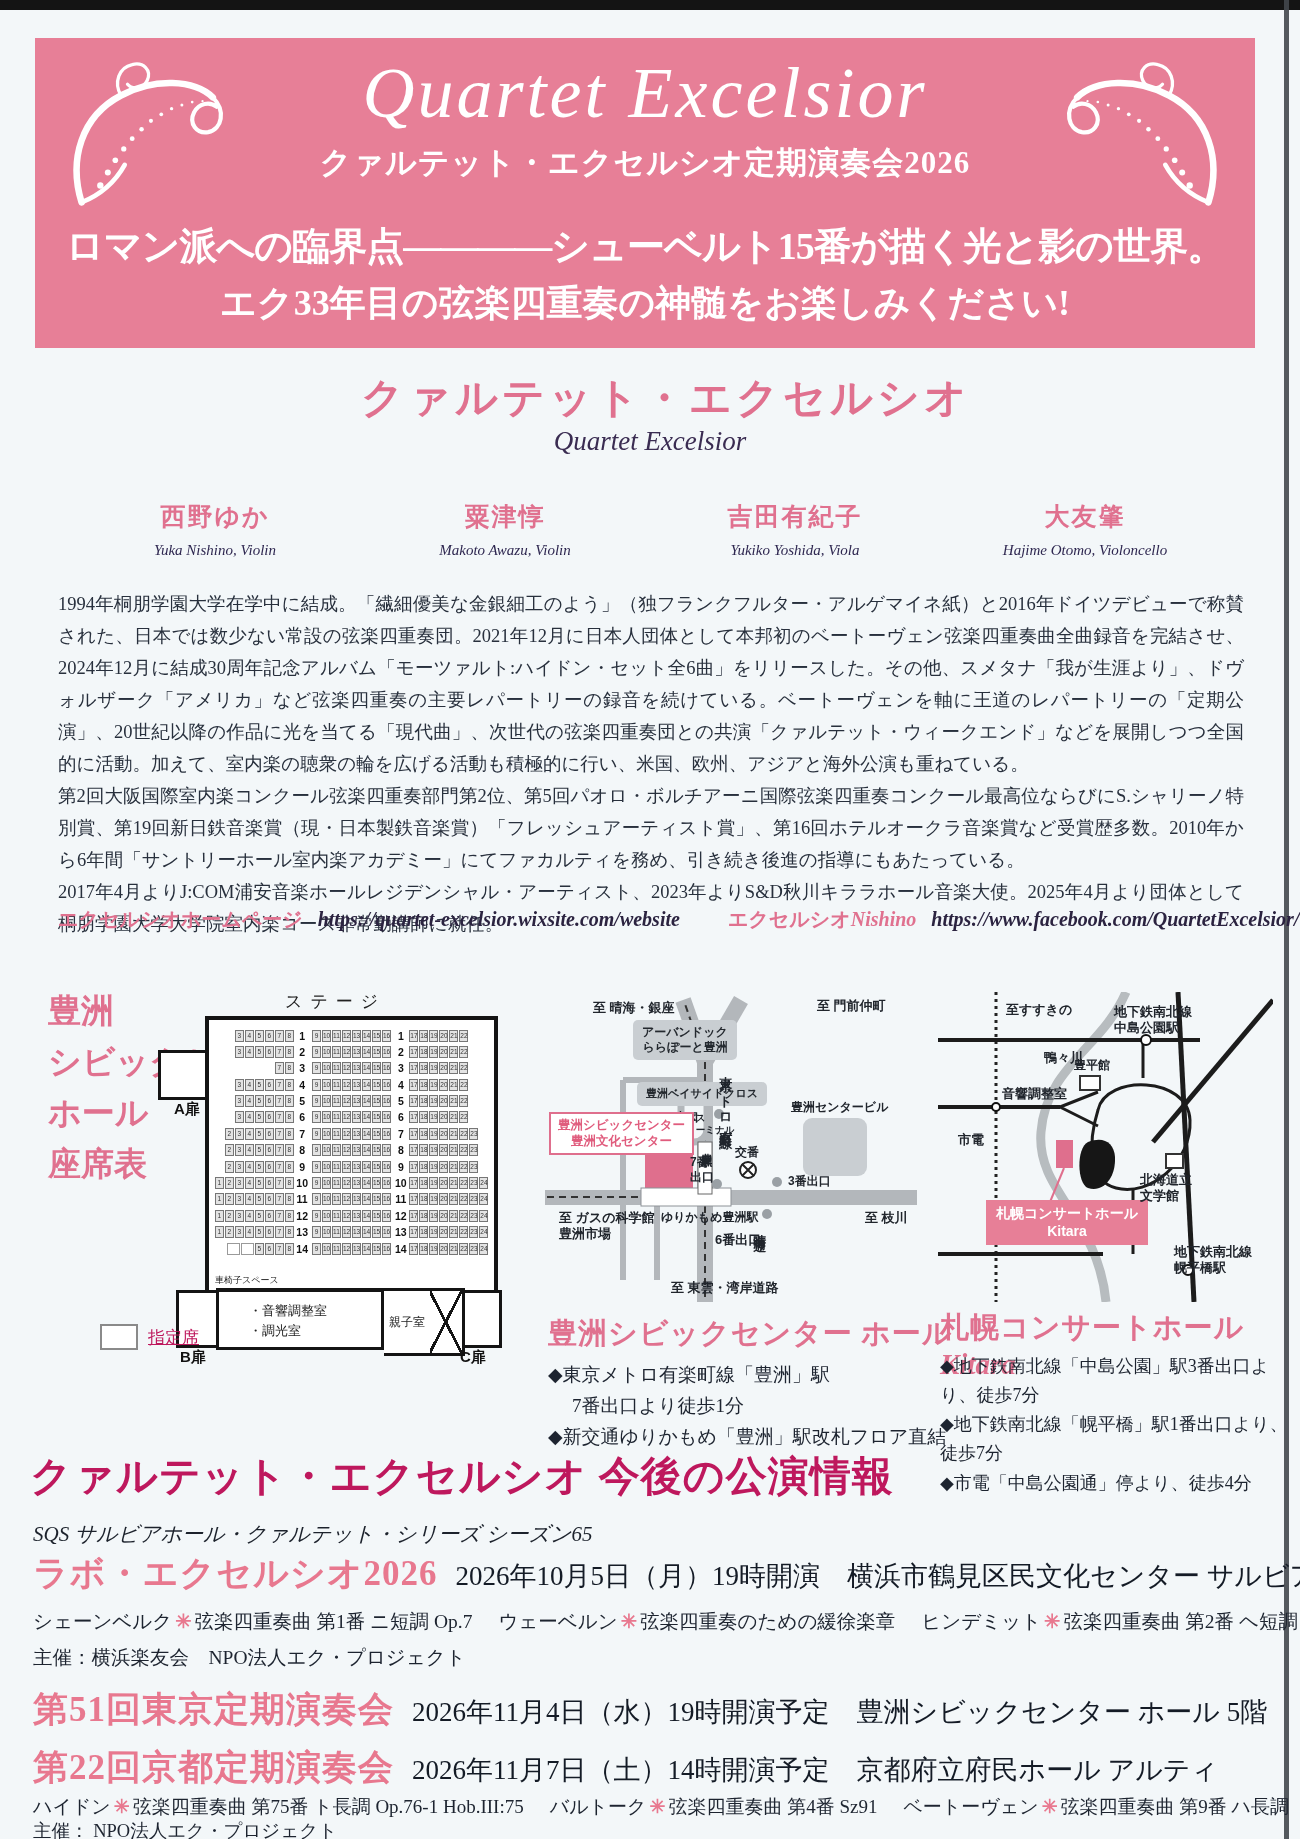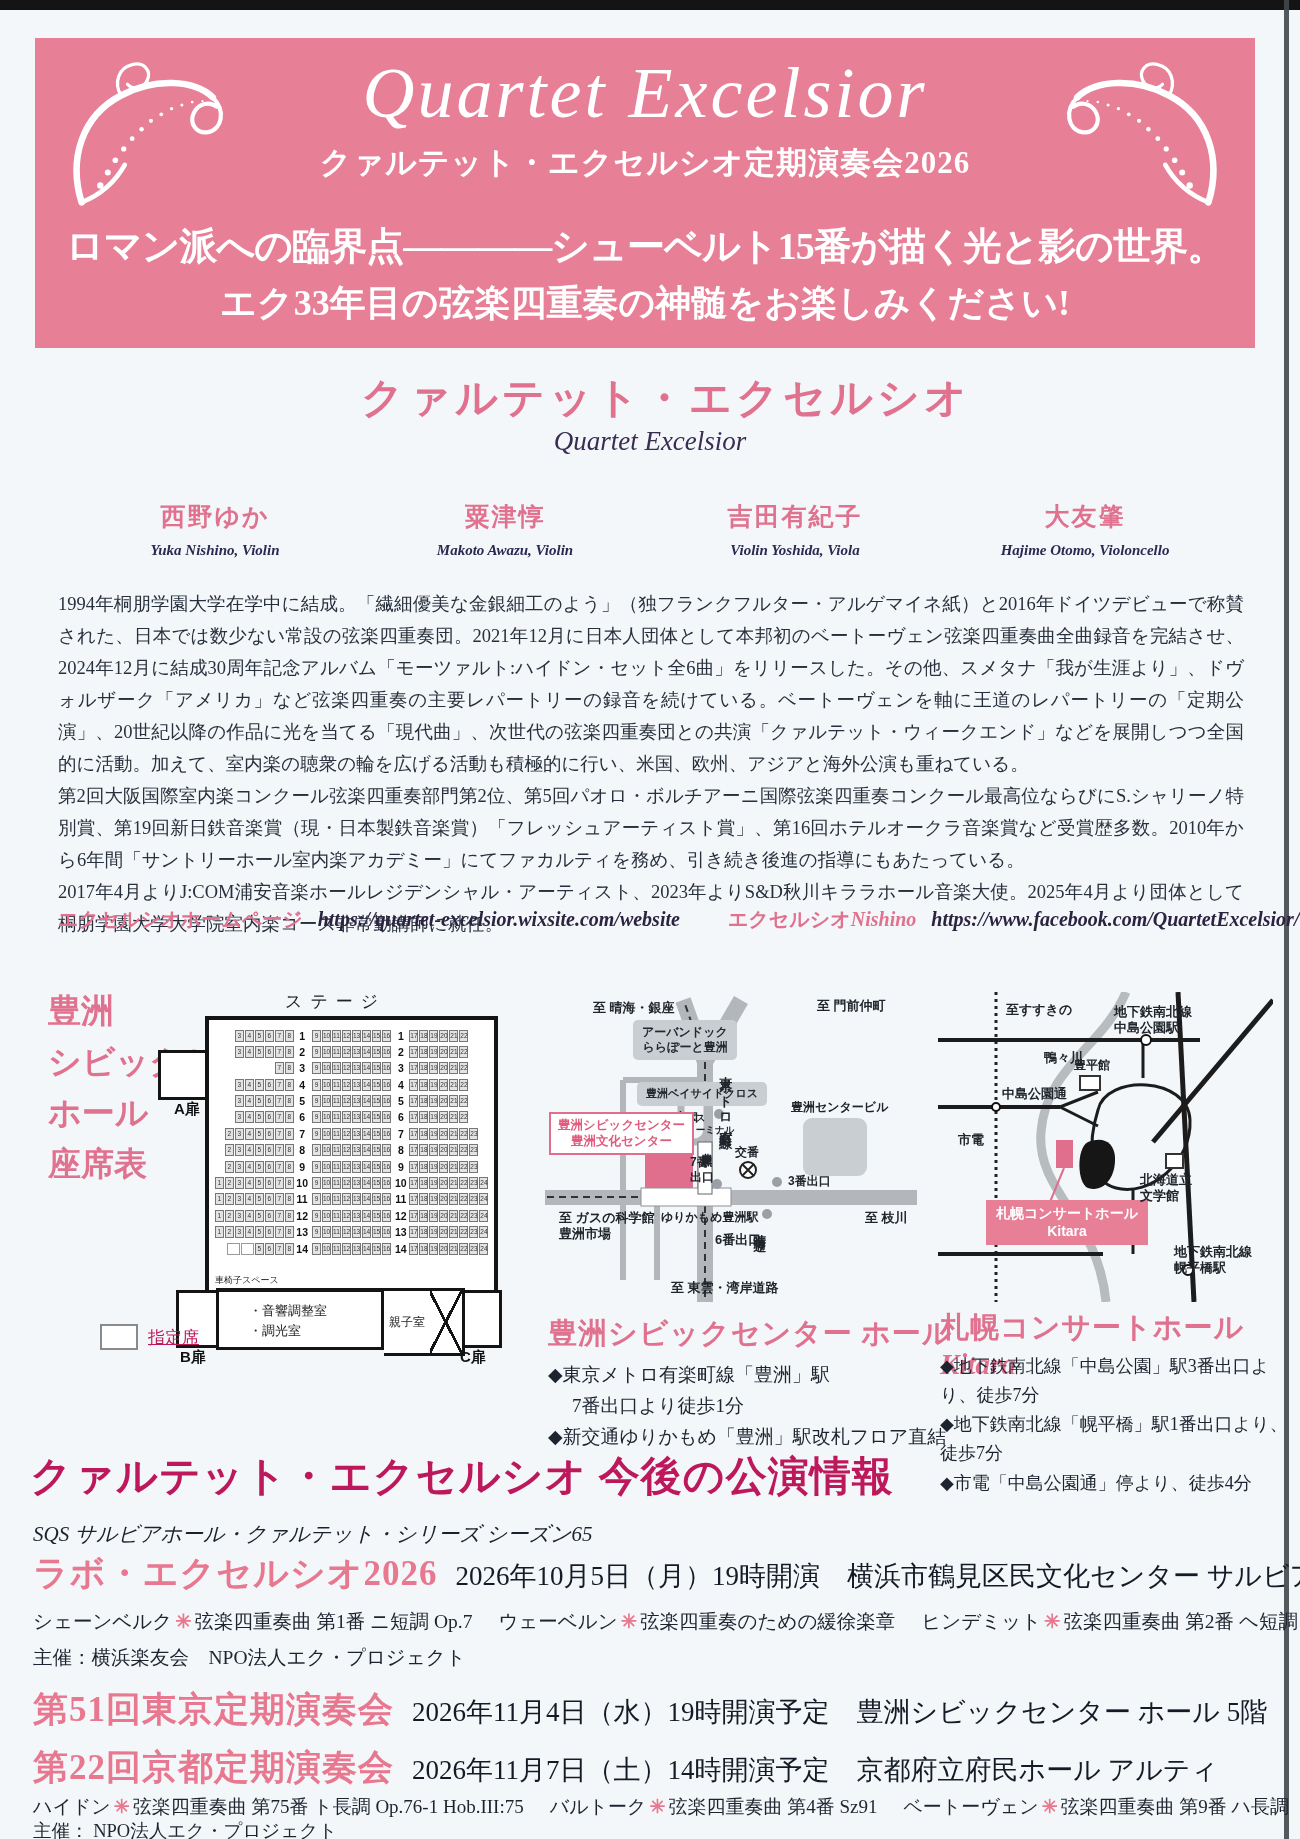--- a/index.html
+++ b/index.html
@@ -25,21 +25,21 @@
   
   .group-jp{position:absolute;left:0;top:370px;width:100%;text-align:center;color:#e0718f;
     font-size:42px;font-weight:bold;letter-spacing:4px;padding-left:16px;}
   .group-en{position:absolute;left:0;top:426px;width:100%;text-align:center;color:#3a2c52;
     font-size:27px;font-style:italic;}
 
   
   .members{position:absolute;left:70px;top:500px;width:1160px;display:flex;}
   .member{flex:1;text-align:center;}
   .member .nm{font-size:25px;color:#e0718f;font-weight:bold;letter-spacing:2px;}
-  .member .rl{font-size:15px;color:#2e2750;font-style:italic;margin-top:9px;font-weight:bold;}
+  .member .rl{font-size:15px;color:#2e2750;font-style:italic;margin-top:9px;}
 
   
   .bio{position:absolute;left:58px;top:588px;width:1186px;font-size:18.5px;line-height:32px;
     text-align:justify;color:#28303d;}
   .bio p{margin:0;}
 
   
   .links{position:absolute;left:58px;top:906px;font-size:20px;white-space:nowrap;}
   .link-label{color:#e0718f;font-weight:bold;}
   .link-url{font-style:italic;color:#2b2340;font-weight:bold;margin-left:10px;}
@@ -200,21 +200,21 @@
     <div class="member">
       <div class="nm">西野ゆか</div>
       <div class="rl">Yuka Nishino, Violin</div>
     </div>
     <div class="member">
       <div class="nm">粟津惇</div>
       <div class="rl">Makoto Awazu, Violin</div>
     </div>
     <div class="member">
       <div class="nm">吉田有紀子</div>
-      <div class="rl">Violin Yoshida, Viola</div>
+      <div class="rl">Yukiko Yoshida, Viola</div>
     </div>
     <div class="member">
       <div class="nm">大友肇</div>
       <div class="rl">Hajime Otomo, Violoncello</div>
     </div>
   </div>
 
   <div class="bio">
     <p>1994年桐朋学園大学在学中に結成。「繊細優美な金銀細工のよう」（独フランクフルター・アルゲマイネ紙）と2016年ドイツデビューで称賛された、日本では数少ない常設の弦楽四重奏団。2021年12月に日本人団体として本邦初のベートーヴェン弦楽四重奏曲全曲録音を完結させ、2024年12月に結成30周年記念アルバム「モーツァルト:ハイドン・セット全6曲」をリリースした。その他、スメタナ「我が生涯より」、ドヴォルザーク「アメリカ」など弦楽四重奏の主要レパートリーの録音を続けている。ベートーヴェンを軸に王道のレパートリーの「定期公演」、20世紀以降の作品に光を当てる「現代曲」、次世代の弦楽四重奏団との共演「クァルテット・ウィークエンド」などを展開しつつ全国的に活動。加えて、室内楽の聴衆の輪を広げる活動も積極的に行い、米国、欧州、アジアと海外公演も重ねている。</p>
     <p>第2回大阪国際室内楽コンクール弦楽四重奏部門第2位、第5回パオロ・ボルチアーニ国際弦楽四重奏コンクール最高位ならびにS.シャリーノ特別賞、第19回新日鉄音楽賞（現・日本製鉄音楽賞）「フレッシュアーティスト賞」、第16回ホテルオークラ音楽賞など受賞歴多数。2010年から6年間「サントリーホール室内楽アカデミー」にてファカルティを務め、引き続き後進の指導にもあたっている。</p>
@@ -768,21 +768,21 @@
       <rect x="228" y="162" width="17" height="14" fill="#fff" stroke="#333" stroke-width="2"></rect>
       <circle cx="208" cy="48" r="5" fill="#fff" stroke="#111" stroke-width="2"></circle>
       <circle cx="250" cy="278" r="5" fill="#fff" stroke="#111" stroke-width="2"></circle>
       <circle cx="58" cy="115" r="4" fill="#fff" stroke="#111" stroke-width="2"></circle>
     </svg>
   <div class="map-label" style="left: 68px; top: 10px; font-size: 13px;">至すすきの</div>
       <div class="map-label" style="left: 176px; top: 12px; font-size: 13px;">地下鉄南北線
 中島公園駅</div>
       <div class="map-label" style="left: 106px; top: 58px; font-size: 13px;">鴨々川</div>
       <div class="map-label" style="left: 136px; top: 66px; font-size: 12px;">豊平館</div>
-      <div class="map-label" style="left: 64px; top: 94px; font-size: 13px;">中島公園通</div>
+      <div class="map-label" style="left: 64px; top: 94px; font-size: 13px;">音響調整室</div>
       <div class="map-label" style="left: 20px; top: 140px; font-size: 13px;">市電</div>
       <div class="map-label pinkfill" style="left: 48px; top: 208px;">札幌コンサートホール
 Kitara</div>
       <div class="map-label" style="left: 202px; top: 180px; font-size: 13px;">北海道立
 文学館</div>
       <div class="map-label" style="left: 236px; top: 252px; font-size: 13px;">地下鉄南北線
 幌平橋駅</div>
     </div>
   <div class="map-heading mh-kitara"><span>札幌コンサートホール</span><span class="en">Kitara</span></div>
   <div class="access ac-kitara">

